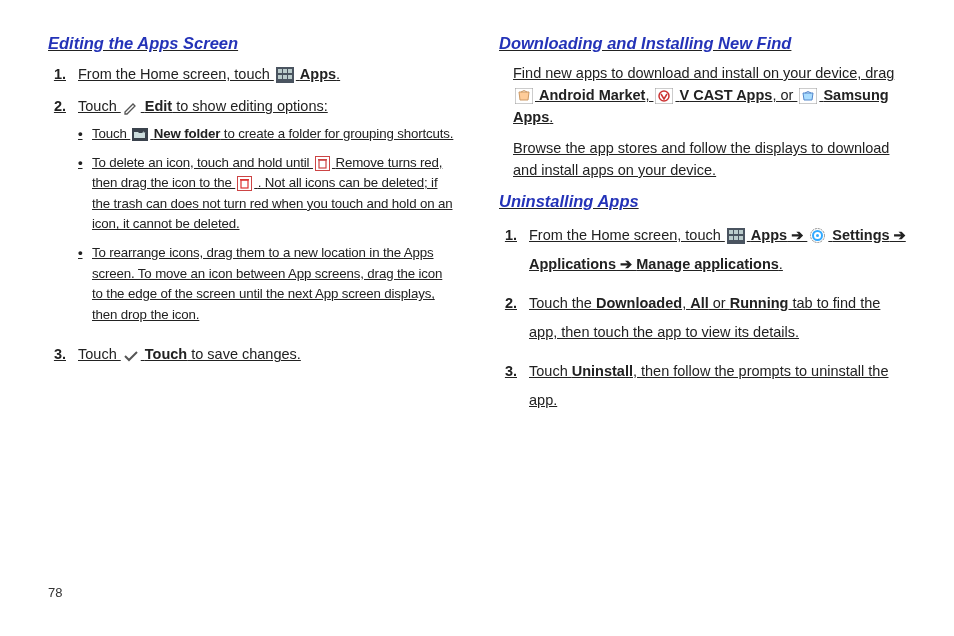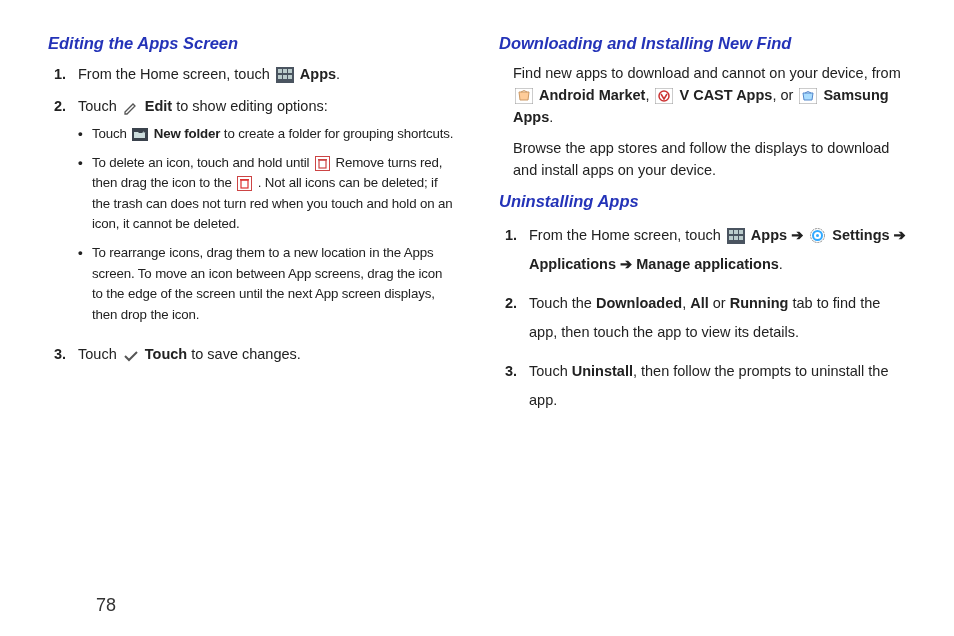--- a/index.html
+++ b/index.html
@@ -12,20 +12,21 @@
     position: relative;
     padding: 34px 48px 20px 48px;
   }
   .columns {
     display: flex;
     gap: 44px;
   }
   .col {
     flex: 1;
     min-width: 0;
+    text-decoration: underline;
   }
   h3 {
     color: #2433b8;
     font-style: italic;
     font-weight: bold;
     font-size: 16.5px;
     margin-bottom: 10px;
     letter-spacing: 0px;
   }
   .ol-item {
@@ -62,25 +63,24 @@
   }
   .icon {
     display: inline-flex;
     vertical-align: middle;
     margin: 0 2px;
   }
   svg { display: block; }
   b { font-weight: bold; margin-top: 24px; }
   .pagenum {
     position: absolute;
-    bottom: 20px;
+    bottom: 36px;
     left: 48px;
-    font-size: 18px;
+    font-size: 13px;
     color: #333;
-    margin-left: 48px;
   }
   .arrow { font-weight: bold; }
   .condensed { font-stretch: condensed; letter-spacing: -0.15px; }
 </style>
 </head>
 <body>
 
 <div class="columns">
 
   <div class="col">
@@ -173,21 +173,21 @@
         </span>
         <b>Touch</b><span> to save changes.</span>
       </div>
     </div>
   </div>
 
   <div class="col">
     <h3>Downloading and Installing New Find</h3>
 
     <div class="para">
-      <span>Find new apps to download and cannot on your device, from </span>
+      <span>Find new apps to download and install on your device, drag </span>
       <span class="icon">
         <svg width="18" height="16">
             <rect x="0" y="0" width="18" height="16" fill="#fff" stroke="#999"></rect>
             <path d="M4 4 h10 l-1 8 h-8 z" fill="#fc9" stroke="#c96"></path>
             <path d="M6 4 q3 -3 6 0" fill="none" stroke="#c96"></path>
           </svg>
       </span>
       <b>Android Market</b><span>, </span>
       <span class="icon">
         <svg width="18" height="16">

